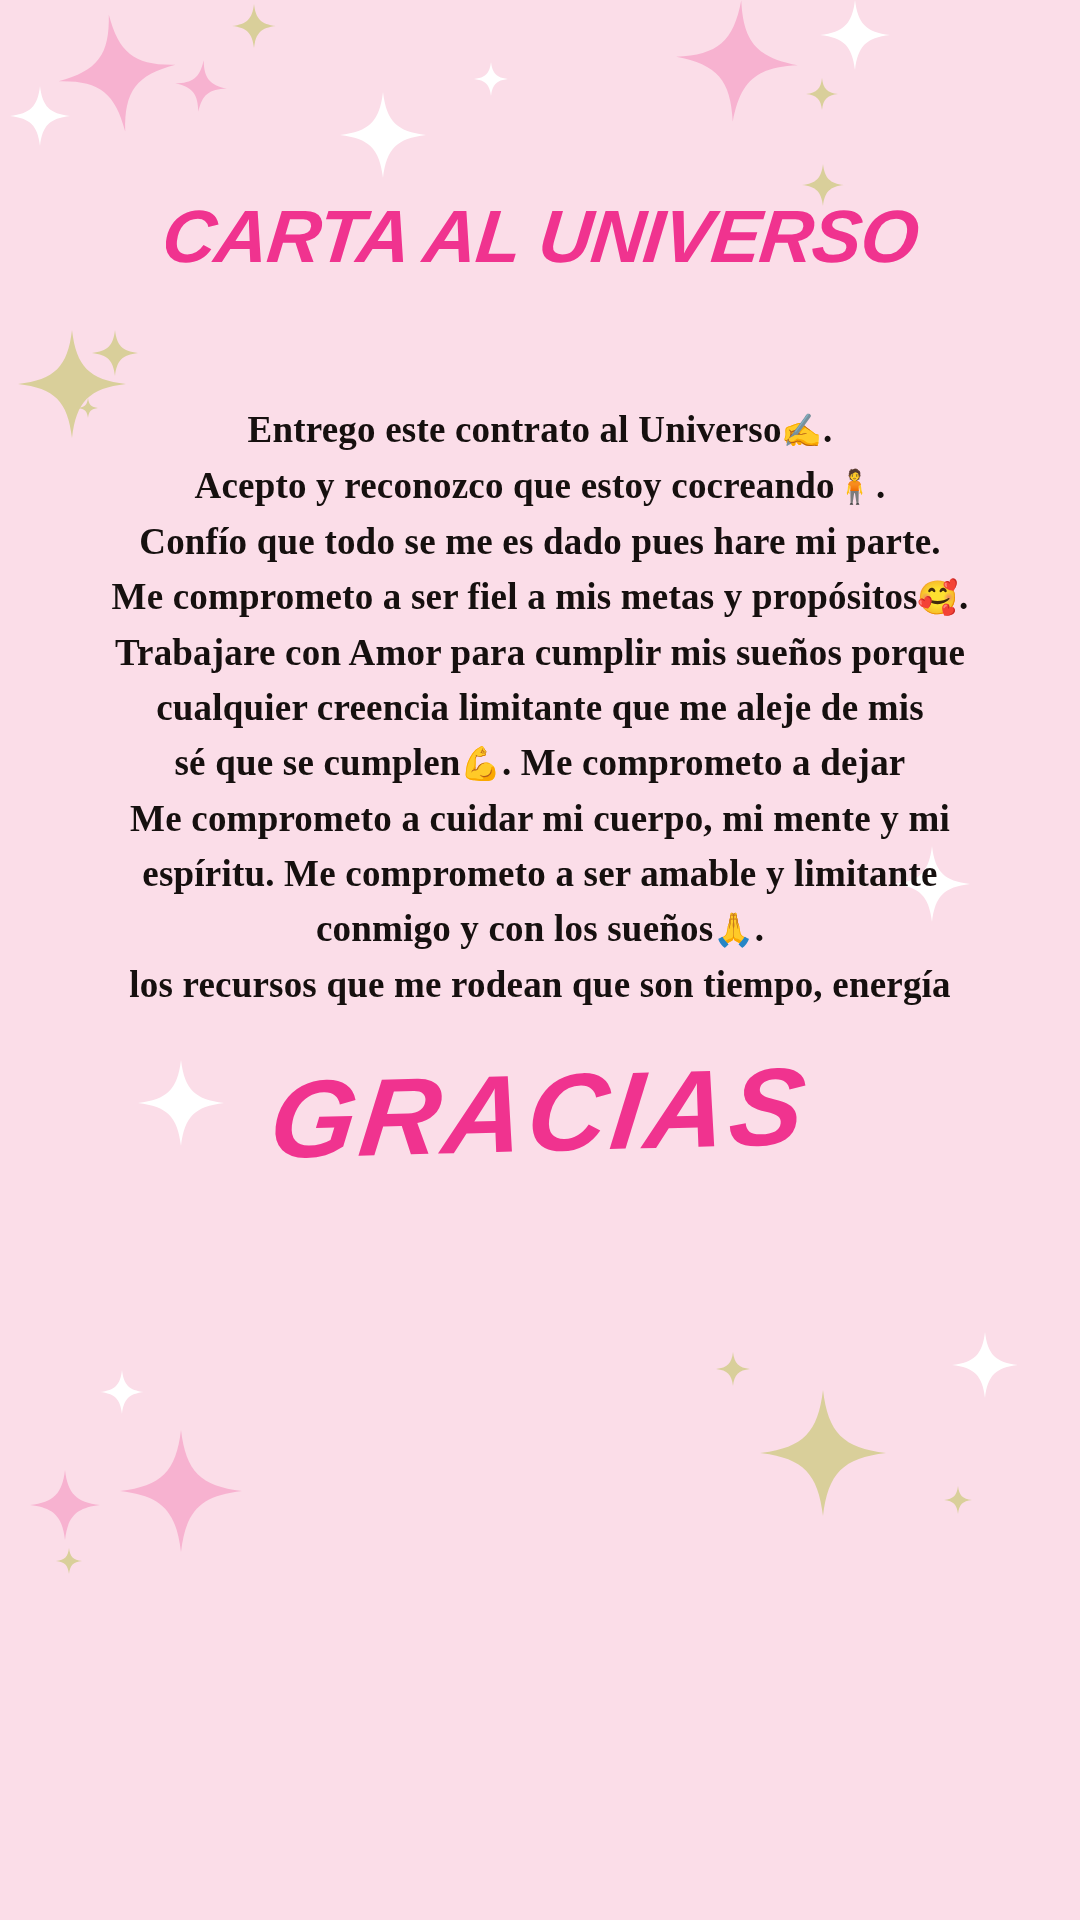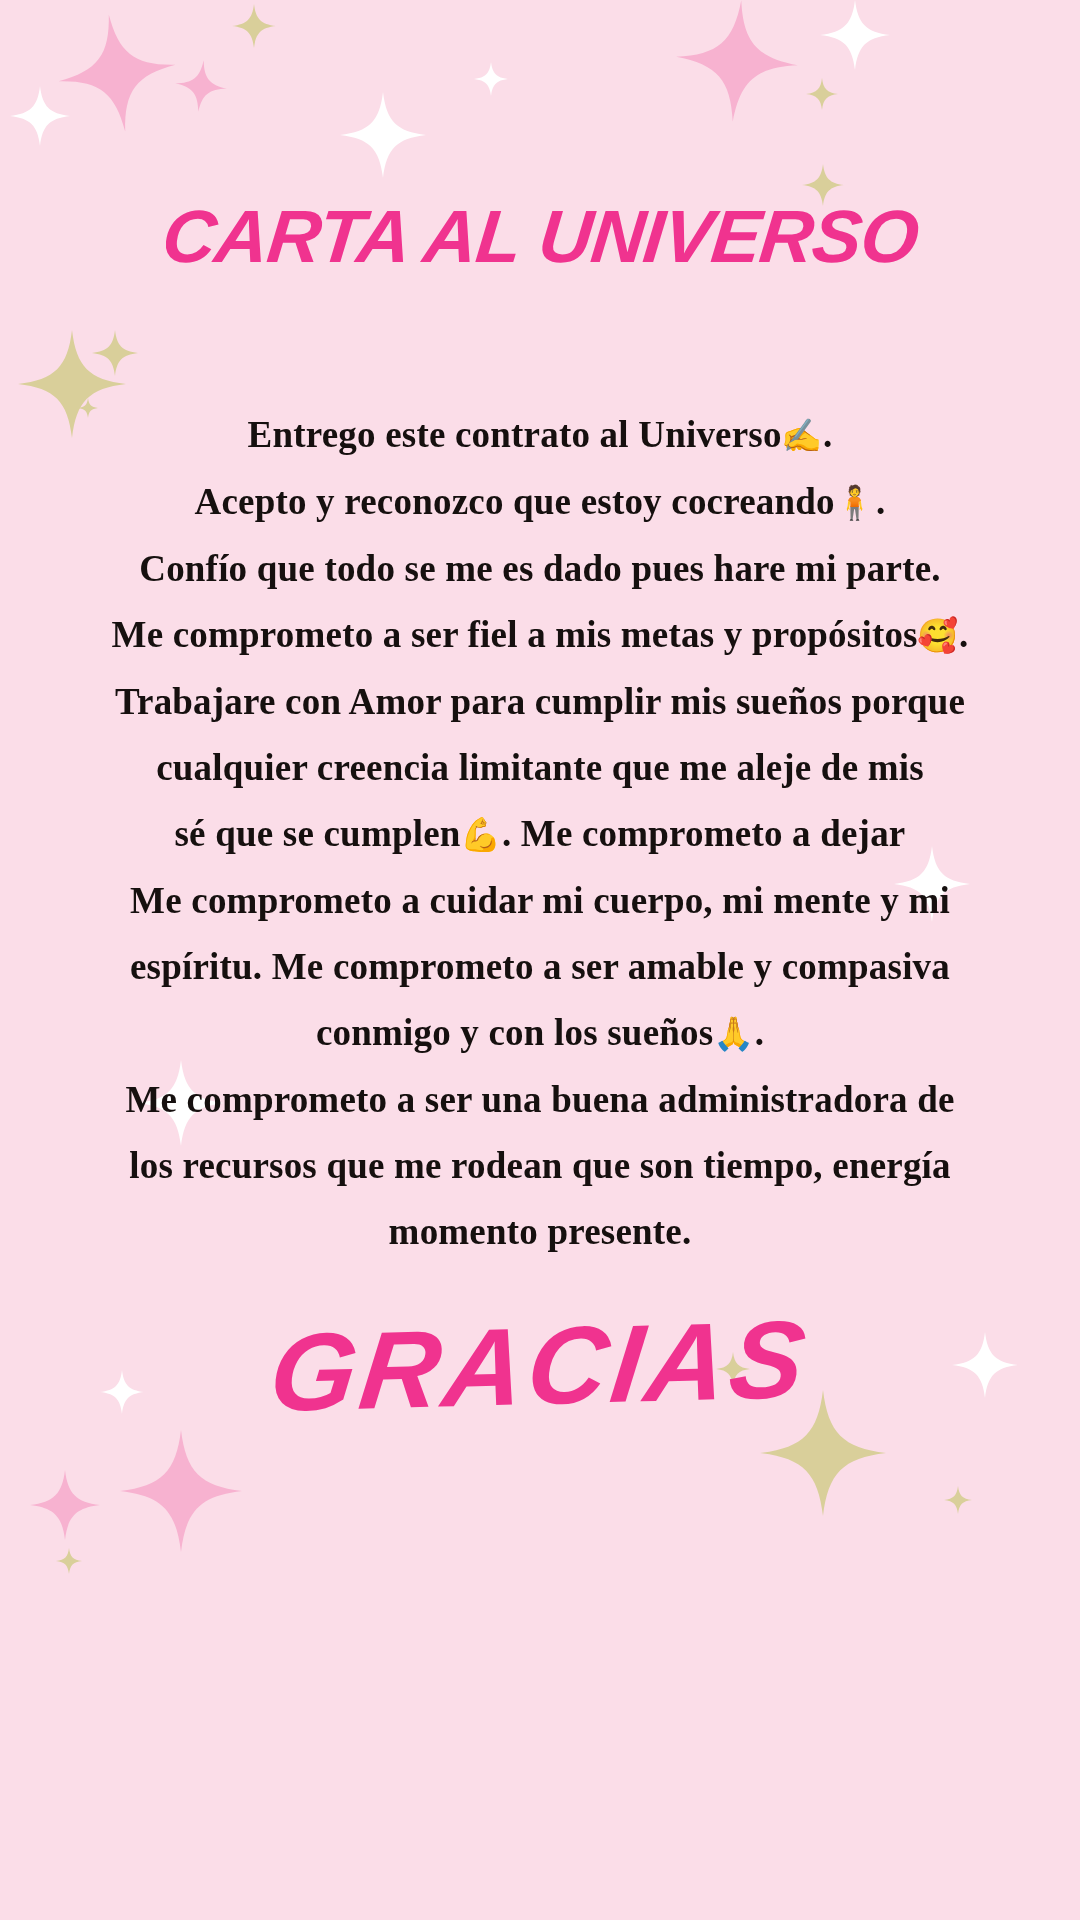--- a/index.html
+++ b/index.html
@@ -55,21 +55,21 @@
   }
 
   .body-text {
     margin-top: 78px;
     width: 880px;
     text-align: center;
     color: #16100f;
     font-family: "Liberation Serif", serif;
     font-weight: 700;
     font-size: 37px;
-    line-height: 66px;
+    line-height: 55px;
     letter-spacing: 0.2px;
   }
   .body-text .line { display: block; }
   .emoji {
     font-family: "DejaVu Sans", sans-serif;
     font-weight: 400;
     font-size: 33px;
   }
 
   .gracias {
@@ -212,21 +212,19 @@
 
   <div class="body-text" id="letter-body">
       <span class="line"><span>Entrego este contrato al Universo</span><span class="emoji">✍️</span><span>.</span></span>
       <span class="line"><span>Acepto y reconozco que estoy cocreando</span><span class="emoji">🧍</span><span>.</span></span>
       <span class="line"><span>Confío que todo se me es dado pues hare mi parte.</span></span>
       <span class="line"><span>Me comprometo a ser fiel a mis metas y propósitos</span><span class="emoji">🥰</span><span>.</span></span>
       <span class="line"><span>Trabajare con Amor para cumplir mis sueños porque</span></span>
       <span class="line"><span>cualquier creencia limitante que me aleje de mis</span></span>
       <span class="line"><span>sé que se cumplen</span><span class="emoji">💪</span><span>.  Me comprometo a dejar</span></span>
       <span class="line"><span>Me comprometo a cuidar mi cuerpo, mi mente y mi</span></span>
-      <span class="line"><span>espíritu. Me comprometo a ser amable y compasiva</span></span>
+      <span class="line"><span>espíritu. Me comprometo a ser amable y limitante</span></span>
       <span class="line"><span>conmigo y con los sueños</span><span class="emoji">🙏</span><span>.</span></span>
-      <span class="line"><span>Me comprometo a ser una buena administradora de</span></span>
       <span class="line"><span>los recursos que me rodean que son tiempo, energía</span></span>
-      <span class="line"><span>momento presente.</span></span>
     </div>
 
   <div class="gracias">GRACIAS</div>
 </div>
 
 </body></html>

